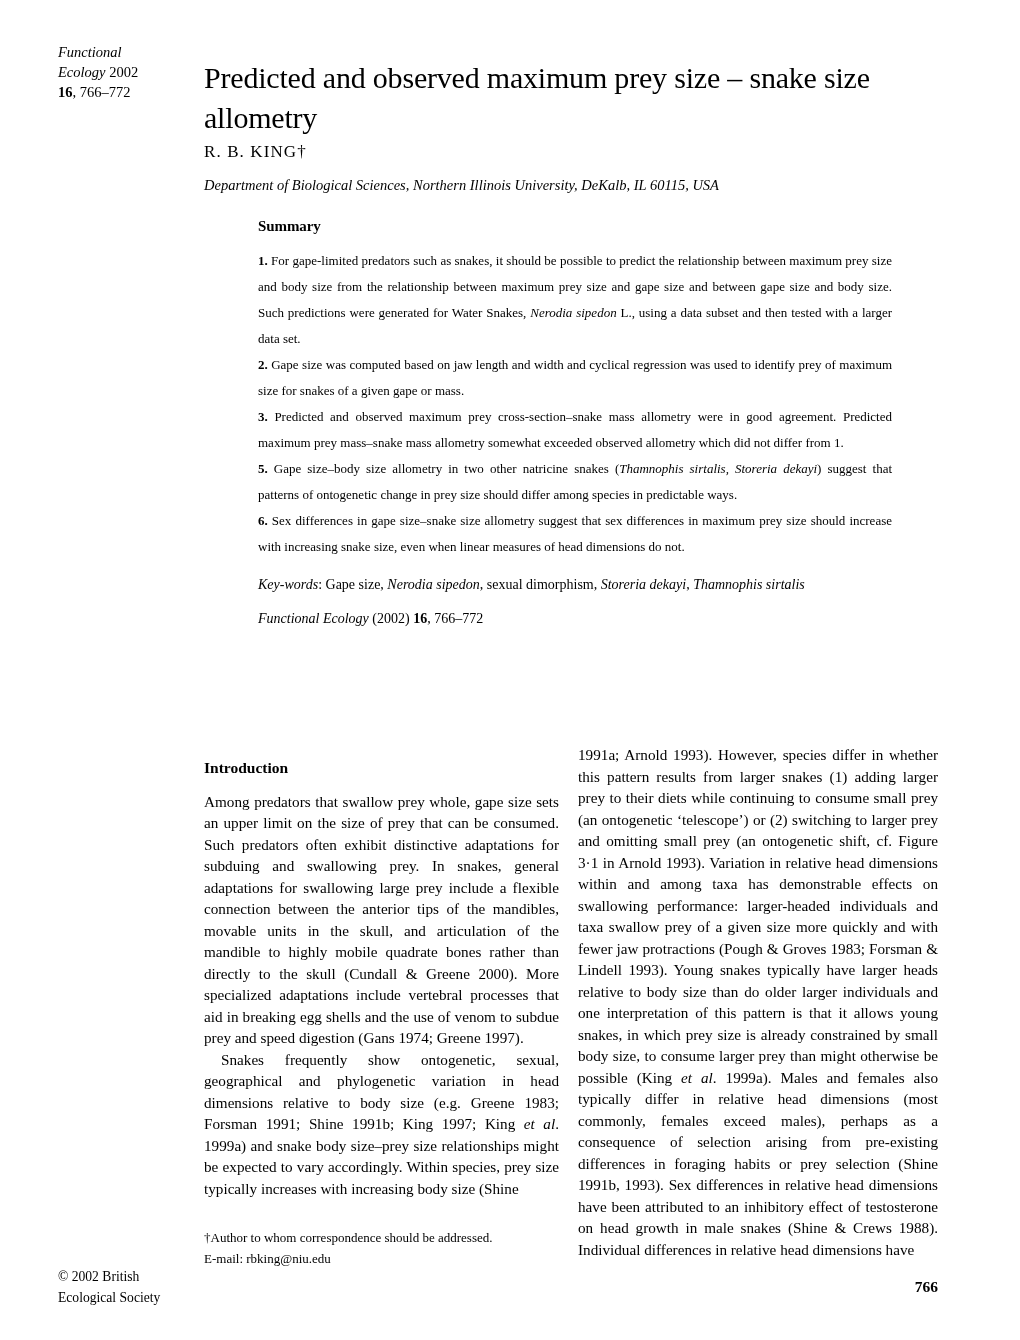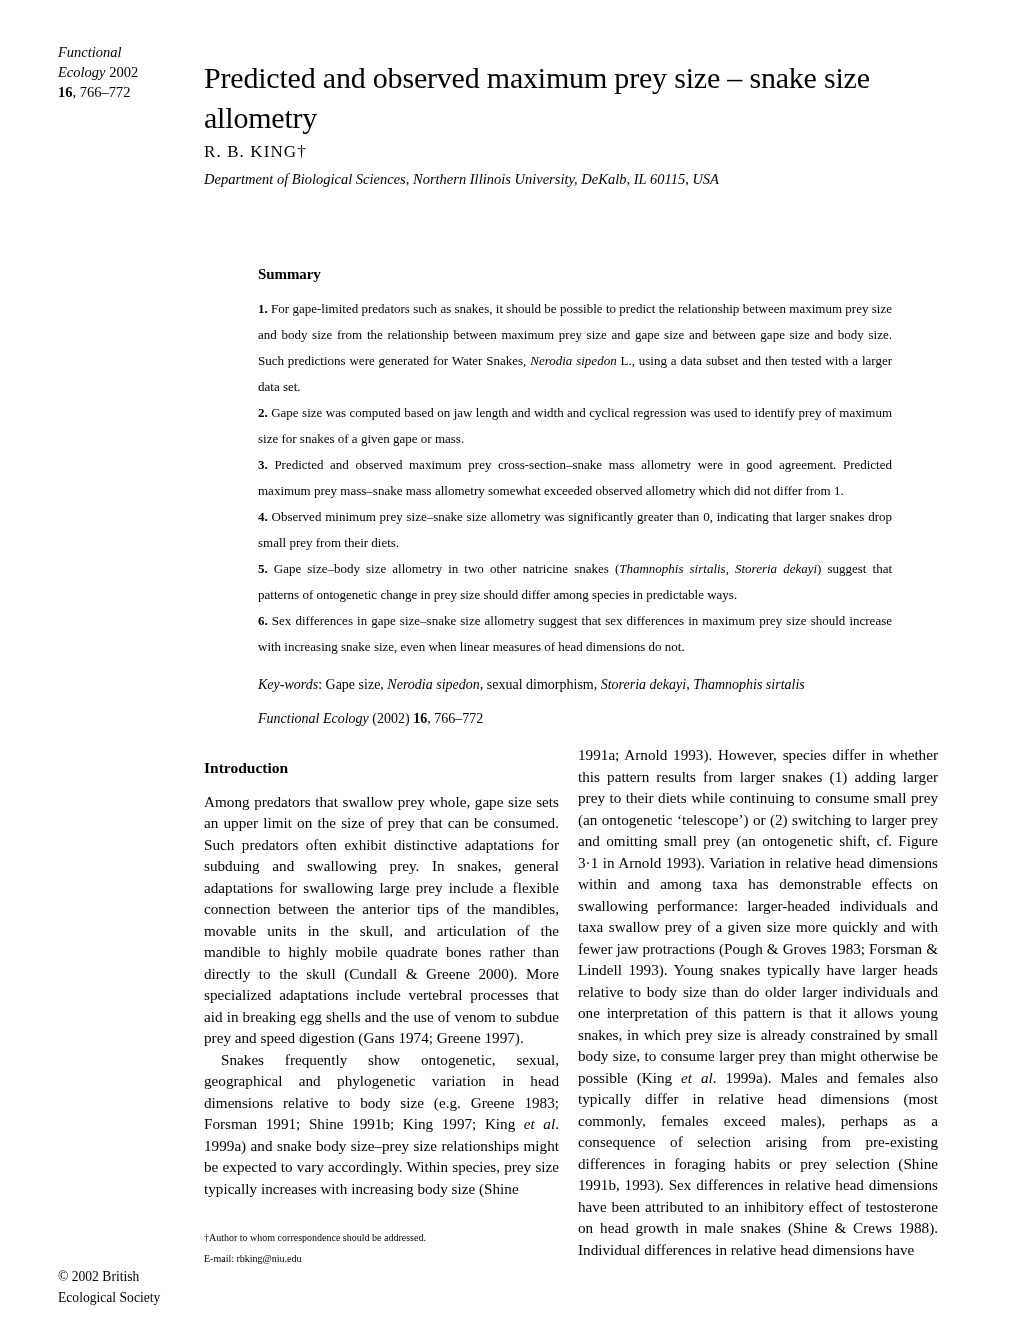--- a/index.html
+++ b/index.html
@@ -51,32 +51,31 @@
   .author {
     position: absolute;
     left: 204px;
     top: 142px;
     font-size: 17px;
     letter-spacing: 1.1px;
   }
   .affiliation {
     position: absolute;
     left: 204px;
-    top: 171px;
+    top: 177px;
     font-size: 14.5px;
     font-style: italic;
   }
 
   
   .summary {
     position: absolute;
     left: 258px;
     top: 218px;
     width: 634px;
-    margin-top: 48px;
   }
   .summary h2 {
     margin: 0 0 13px 0;
     font-size: 15px;
     font-weight: bold;
     letter-spacing: -0.1px;
   }
   .summary p {
     margin: 0;
     font-size: 13px;
@@ -132,21 +131,21 @@
     width: 150px;
     font-size: 13.6px;
     line-height: 21px;
     margin-top: 39px;
   }
   .footnote {
     position: absolute;
     left: 204px;
     top: 1227px;
     width: 360px;
-    font-size: 10px;
+    font-size: 13px;
     line-height: 21px;
   }
   .footnote .fn-line { white-space: nowrap; }
 
   .folio {
     position: absolute;
     left: 0;
     top: 1278px;
     width: 938px;
     text-align: right;
@@ -181,24 +180,20 @@
     <p>
       <span class="num">2.</span>
       <span>Gape size was computed based on jaw length and width and cyclical regression was used to identify prey of maximum size for snakes of a given gape or mass.</span>
     </p>
 
     <p>
       <span class="num">3.</span>
       <span>Predicted and observed maximum prey cross-section–snake mass allometry were in good agreement. Predicted maximum prey mass–snake mass allometry somewhat exceeded observed allometry which did not differ from 1.</span>
     </p>
 
-    <p>
-      <span class="num">4.</span>
-      <span>Observed minimum prey size–snake size allometry was significantly greater than 0, indicating that larger snakes drop small prey from their diets.</span>
-    </p>
 
     <p>
       <span class="num">5.</span>
       <span>Gape size–body size allometry in two other natricine snakes (</span><i>Thamnophis sirtalis, Storeria dekayi</i><span>) suggest that patterns of ontogenetic change in prey size should differ among species in predictable ways.</span>
     </p>
 
     <p>
       <span class="num">6.</span>
       <span>Sex differences in gape size–snake size allometry suggest that sex differences in maximum prey size should increase with increasing snake size, even when linear measures of head dimensions do not.</span>
     </p>
@@ -221,14 +216,15 @@
   <div class="copyright">
     <div>© 2002 British</div>
     <div>Ecological Society</div>
   </div>
 
   <div class="footnote">
     <div class="fn-line">†Author to whom correspondence should be addressed.</div>
     <div class="fn-line">E-mail: rbking@niu.edu</div>
   </div>
 
+  <div class="folio">766</div>
 
 </div>
 
 </body></html>

